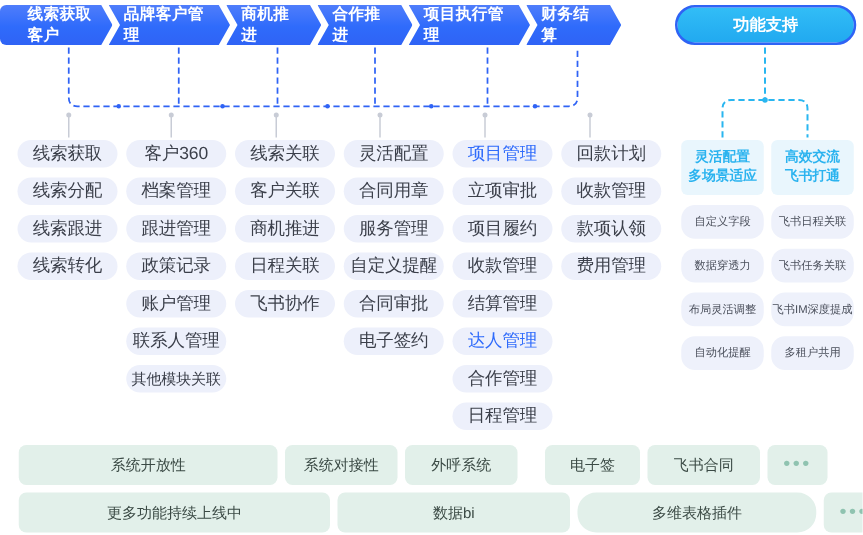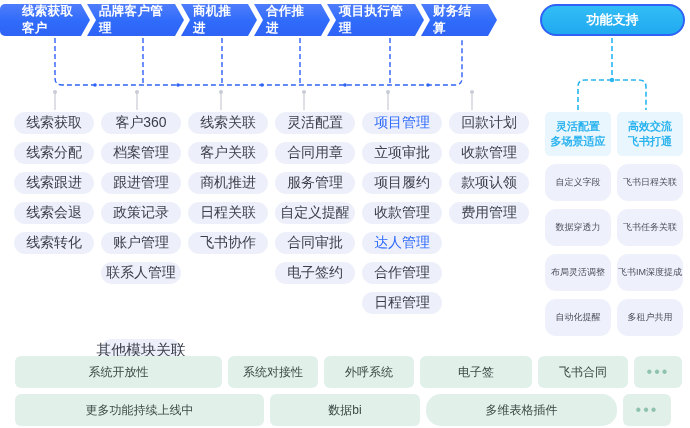--- a/index.html
+++ b/index.html
@@ -54,35 +54,35 @@
     width: 80px; height: 22px;
     border-radius: 11px;
     background: #edf0fb;
     color: #3b3f4a;
     font-size: 14px;
     display:flex; align-items:center; justify-content:center;
     margin-bottom: 8px;
     white-space: nowrap;
     letter-spacing: -0.1px;
   }
-  .pill.small { font-size: 15px; margin-top: 47px; }
+  .pill.small { font-size: 12px; }
   .pill.hl { color:#2f6bfb; }
 
   
   .support-cols { position:absolute; left:545px; top:112px; display:flex; }
   .scol { width:66px; margin-right:6px; display:flex; flex-direction:column; align-items:center; }
   .s-head {
     width:66px; height:44px; border-radius:5px;
     background:#e9f6fd; color:#2bb3ef;
     font-size:11px; font-weight:bold;
     display:flex; flex-direction:column; align-items:center; justify-content:center;
     line-height:15px; margin-bottom:8px;
   }
   .s-pill {
-    width:66px; height:37px; border-radius:11px;
+    width:66px; height:27px; border-radius:11px;
     background:#eef1fb; color:#4a4f5b;
     font-size:9px;
     display:flex; align-items:center; justify-content:center;
     margin-bottom:8px; white-space:nowrap;
   }
 
   
   .green-row { position:absolute; display:flex; gap:6px; }
   .green {
     background:#e2f0ea;
@@ -159,21 +159,20 @@
       <path d="M578,110 L578,87 Q578,80 585,80 L639,80 Q646,80 646,87 L646,110"></path>
     </g>
     <circle cx="612" cy="80" r="2.2" fill="#29b6f0"></circle>
   </svg>
 
   <div class="cols">
       <div class="col">
         <div class="pill">线索获取</div>
         <div class="pill">线索分配</div>
         <div class="pill">线索跟进</div>
-        <div class="pill">线索会退</div>
         <div class="pill">线索转化</div>
       </div>
       <div class="col">
         <div class="pill">客户360</div>
         <div class="pill">档案管理</div>
         <div class="pill">跟进管理</div>
         <div class="pill">政策记录</div>
         <div class="pill">账户管理</div>
         <div class="pill">联系人管理</div>
         <div class="pill small">其他模块关联</div>
@@ -191,20 +190,21 @@
         <div class="pill">服务管理</div>
         <div class="pill">自定义提醒</div>
         <div class="pill">合同审批</div>
         <div class="pill">电子签约</div>
       </div>
       <div class="col">
         <div class="pill hl">项目管理</div>
         <div class="pill">立项审批</div>
         <div class="pill">项目履约</div>
         <div class="pill">收款管理</div>
+        <div class="pill">结算管理</div>
         <div class="pill hl">达人管理</div>
         <div class="pill">合作管理</div>
         <div class="pill">日程管理</div>
       </div>
       <div class="col">
         <div class="pill">回款计划</div>
         <div class="pill">收款管理</div>
         <div class="pill">款项认领</div>
         <div class="pill">费用管理</div>
       </div>
@@ -230,24 +230,24 @@
         <div class="s-pill">飞书任务关联</div>
         <div class="s-pill">飞书IM深度提成</div>
         <div class="s-pill">多租户共用</div>
       </div>
     </div>
 
   <div class="green-row" id="grow0" style="left:15px; top:356px;">
       <div class="green" style="width: 207px;">系统开放性</div>
       <div class="green" style="width: 90px;">系统对接性</div>
       <div class="green" style="width: 90px; font-family: Liberation Serif, serif;">外呼系统</div>
-      <div class="green" style="width: 112px;">电子签</div>
+      <div class="green" style="width: 76px; margin-left: 16px;">电子签</div>
       <div class="green" style="width: 90px;">飞书合同</div>
       <div class="green dots" style="width: 48px;">•••</div>
     </div>
   <div class="green-row" id="grow1" style="left:15px; top:394px;">
       <div class="green" style="width: 249px;">更多功能持续上线中</div>
-      <div class="green" style="width: 150px;">数据bi</div>
+      <div class="green" style="width: 186px;">数据bi</div>
       <div class="green" style="width: 191px; border-radius: 15px;">多维表格插件</div>
       <div class="green dots" style="width: 48px;">•••</div>
     </div>
 
 </div>
 
 </body></html>

